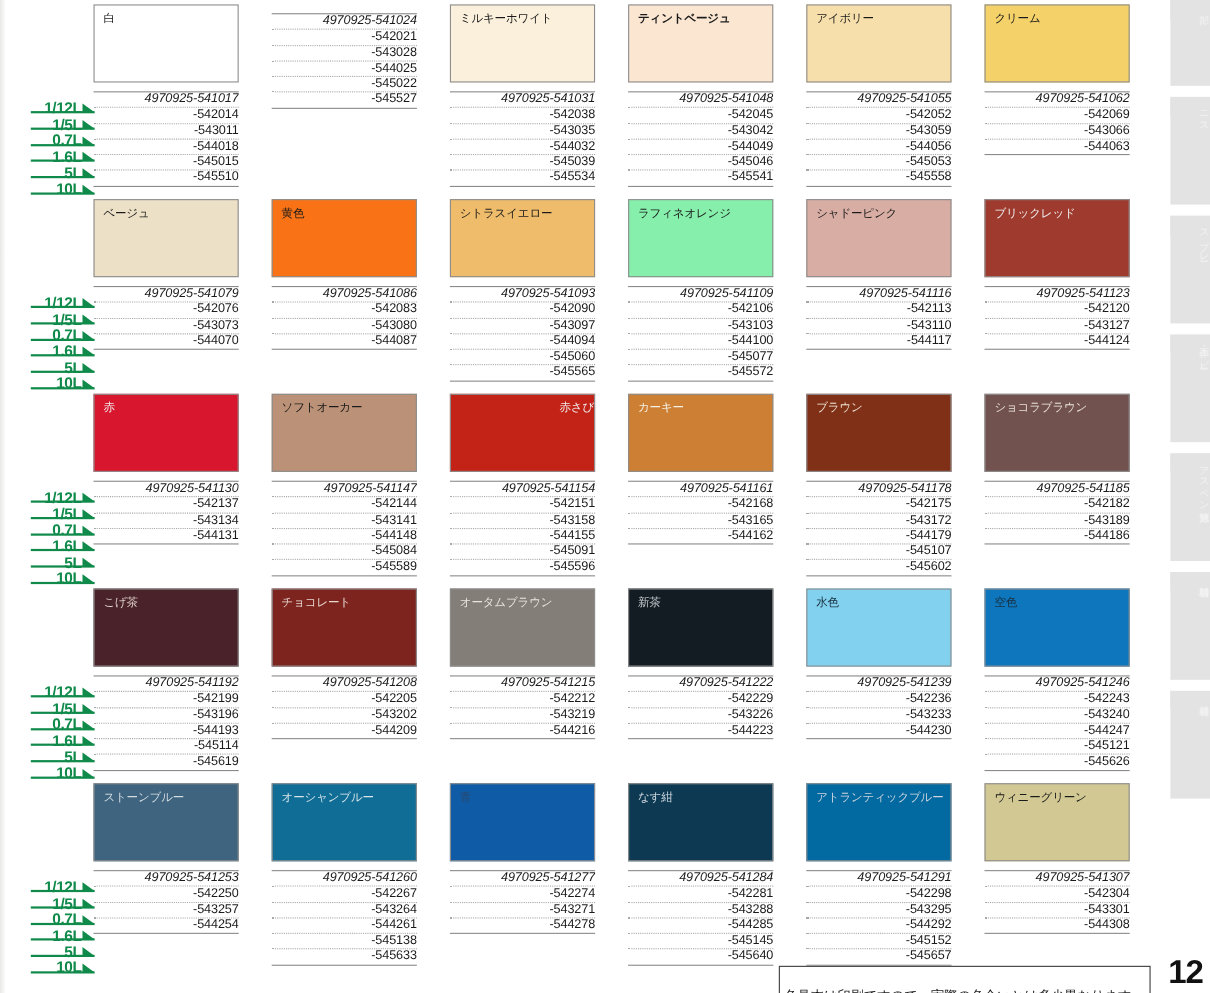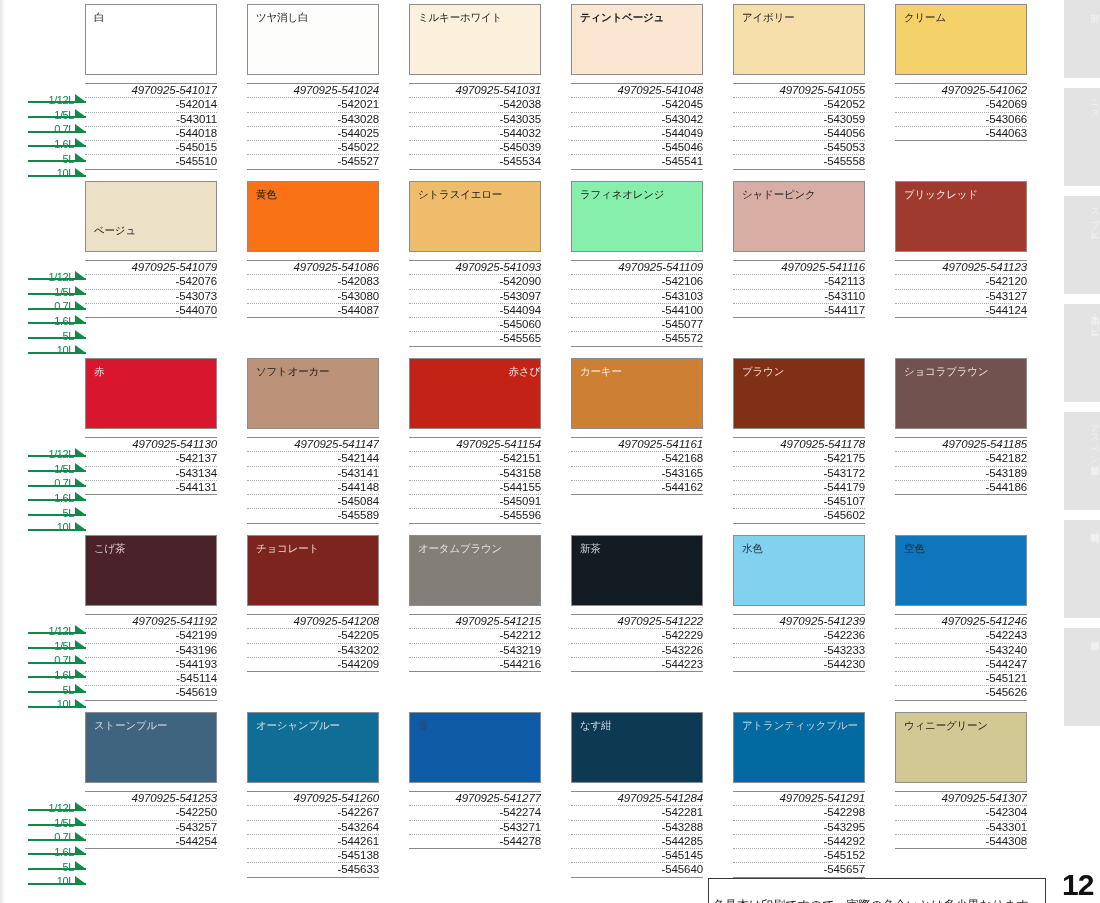--- a/index.html
+++ b/index.html
@@ -84,22 +84,22 @@
   .vol-item {
     position: relative;
     height: 13.2px;
     text-align: right;
     padding-right: 12px;
     box-sizing: border-box;
     border-bottom: 2px solid #0f8a4a;
     margin-bottom: 1.5px;
   }
   .vol-label {
-    font-size: 11px;
-    font-weight: normal;
+    font-size: 14px;
+    font-weight: bold;
     color: #0f8a4a;
     letter-spacing: -0.4px;
     line-height: 12px;
     display: inline-block;
   }
   .vol-arrow {
     position: absolute;
     right: 0;
     bottom: -1px;
     width: 0; height: 0;
@@ -217,23 +217,20 @@
             <div class="codes">
               <div class="code-line first">4970925-541017</div>
               <div class="code-line">-542014</div>
               <div class="code-line">-543011</div>
               <div class="code-line">-544018</div>
               <div class="code-line">-545015</div>
               <div class="code-line tail">-545510</div>
             </div>
           </div>
           <div class="cell">
-            <div class="swatch" style="background: rgb(253, 253, 251);">
-              <div class="swatch-name" style="color: rgb(26, 26, 26);">ツヤ消し白</div>
-            </div>
             <div class="codes">
               <div class="code-line first">4970925-541024</div>
               <div class="code-line">-542021</div>
               <div class="code-line">-543028</div>
               <div class="code-line">-544025</div>
               <div class="code-line">-545022</div>
               <div class="code-line tail">-545527</div>
             </div>
           </div>
           <div class="cell">
@@ -295,21 +292,21 @@
           <div class="vol-item"><span class="vol-label">1/12L</span><span class="vol-arrow"></span></div>
           <div class="vol-item"><span class="vol-label">1/5L</span><span class="vol-arrow"></span></div>
           <div class="vol-item"><span class="vol-label">0.7L</span><span class="vol-arrow"></span></div>
           <div class="vol-item"><span class="vol-label">1.6L</span><span class="vol-arrow"></span></div>
           <div class="vol-item"><span class="vol-label">5L</span><span class="vol-arrow"></span></div>
           <div class="vol-item"><span class="vol-label">10L</span><span class="vol-arrow"></span></div>
         </div>
         <div class="cells">
           <div class="cell">
             <div class="swatch" style="background: rgb(236, 224, 198);">
-              <div class="swatch-name" style="color: rgb(26, 26, 26); margin-top: 36px;">ベージュ</div>
+              <div class="swatch-name" style="color: rgb(26, 26, 26);">ベージュ</div>
             </div>
             <div class="codes">
               <div class="code-line first">4970925-541079</div>
               <div class="code-line">-542076</div>
               <div class="code-line">-543073</div>
               <div class="code-line tail">-544070</div>
               <div class="code-line blank"></div>
               <div class="code-line blank"></div>
             </div>
           </div>

